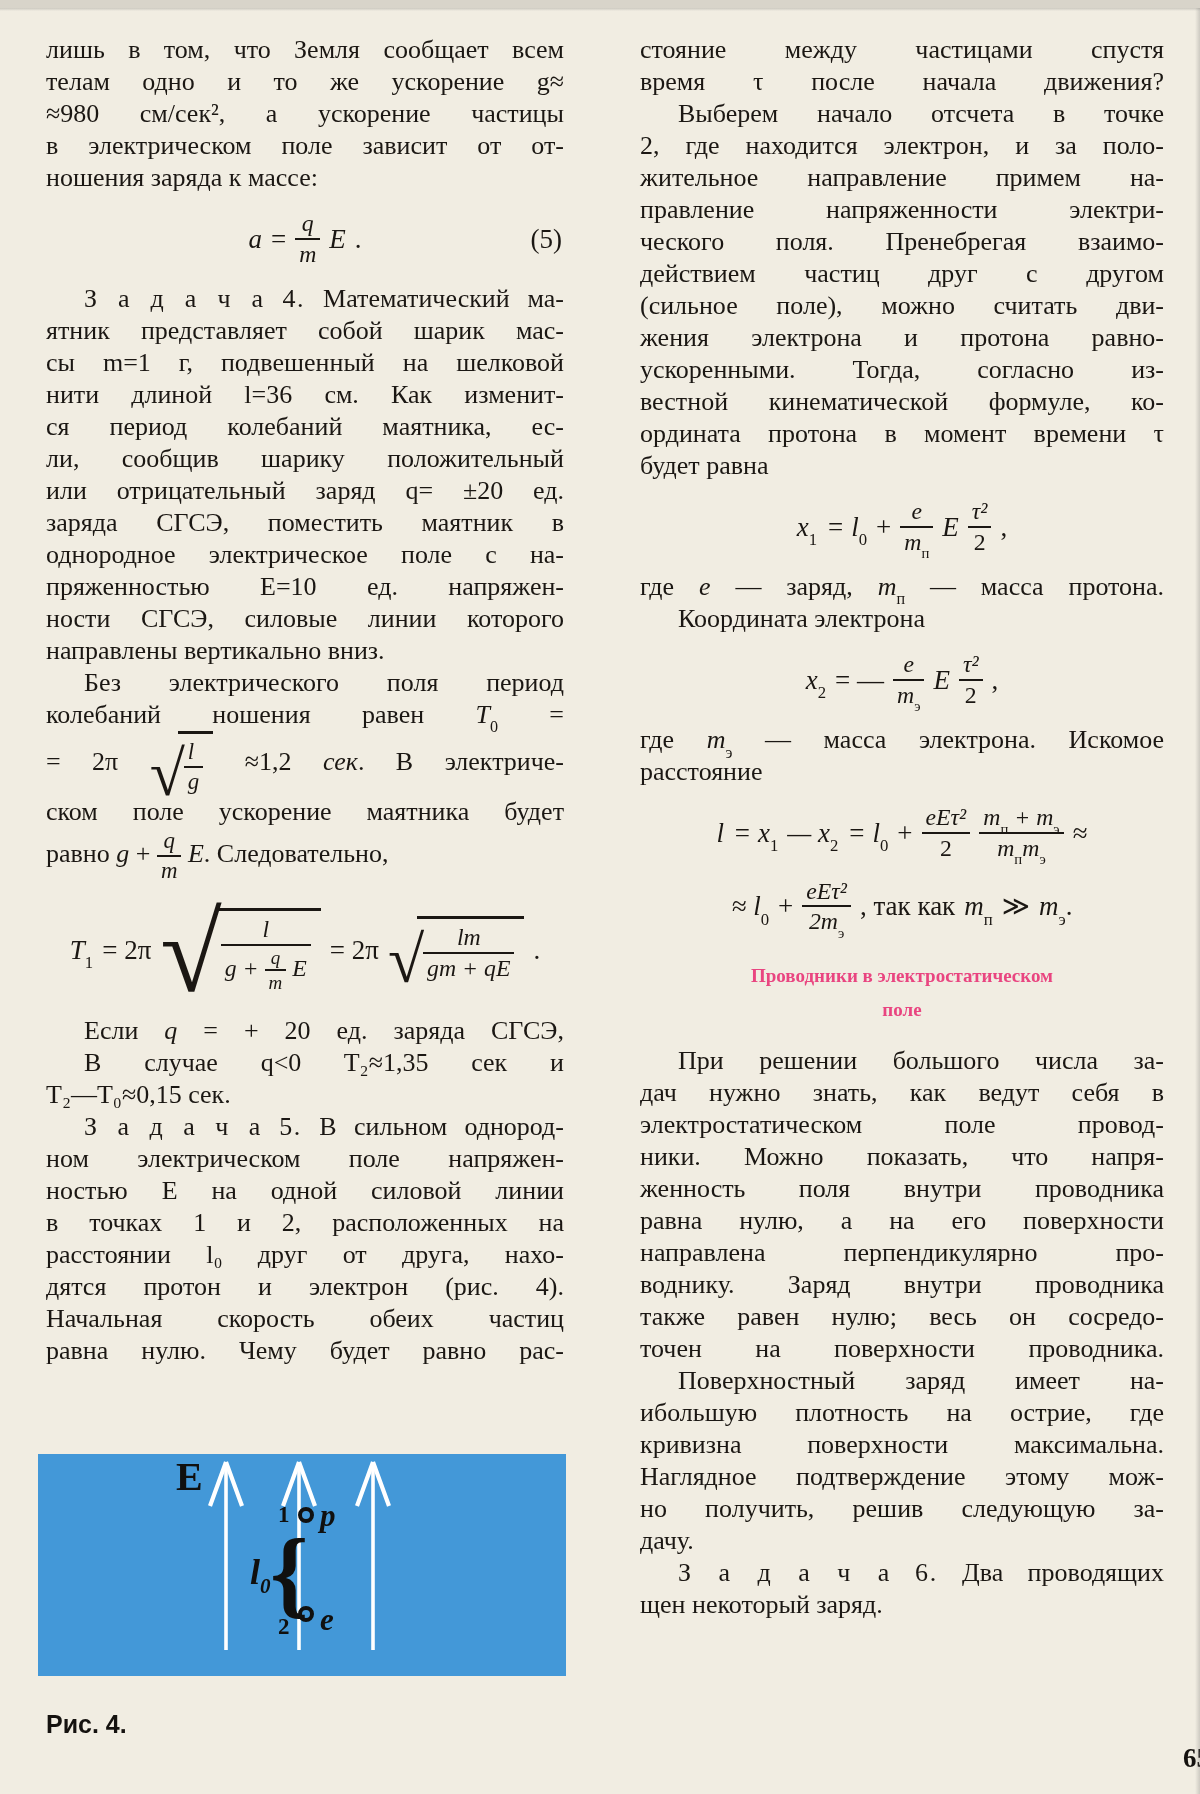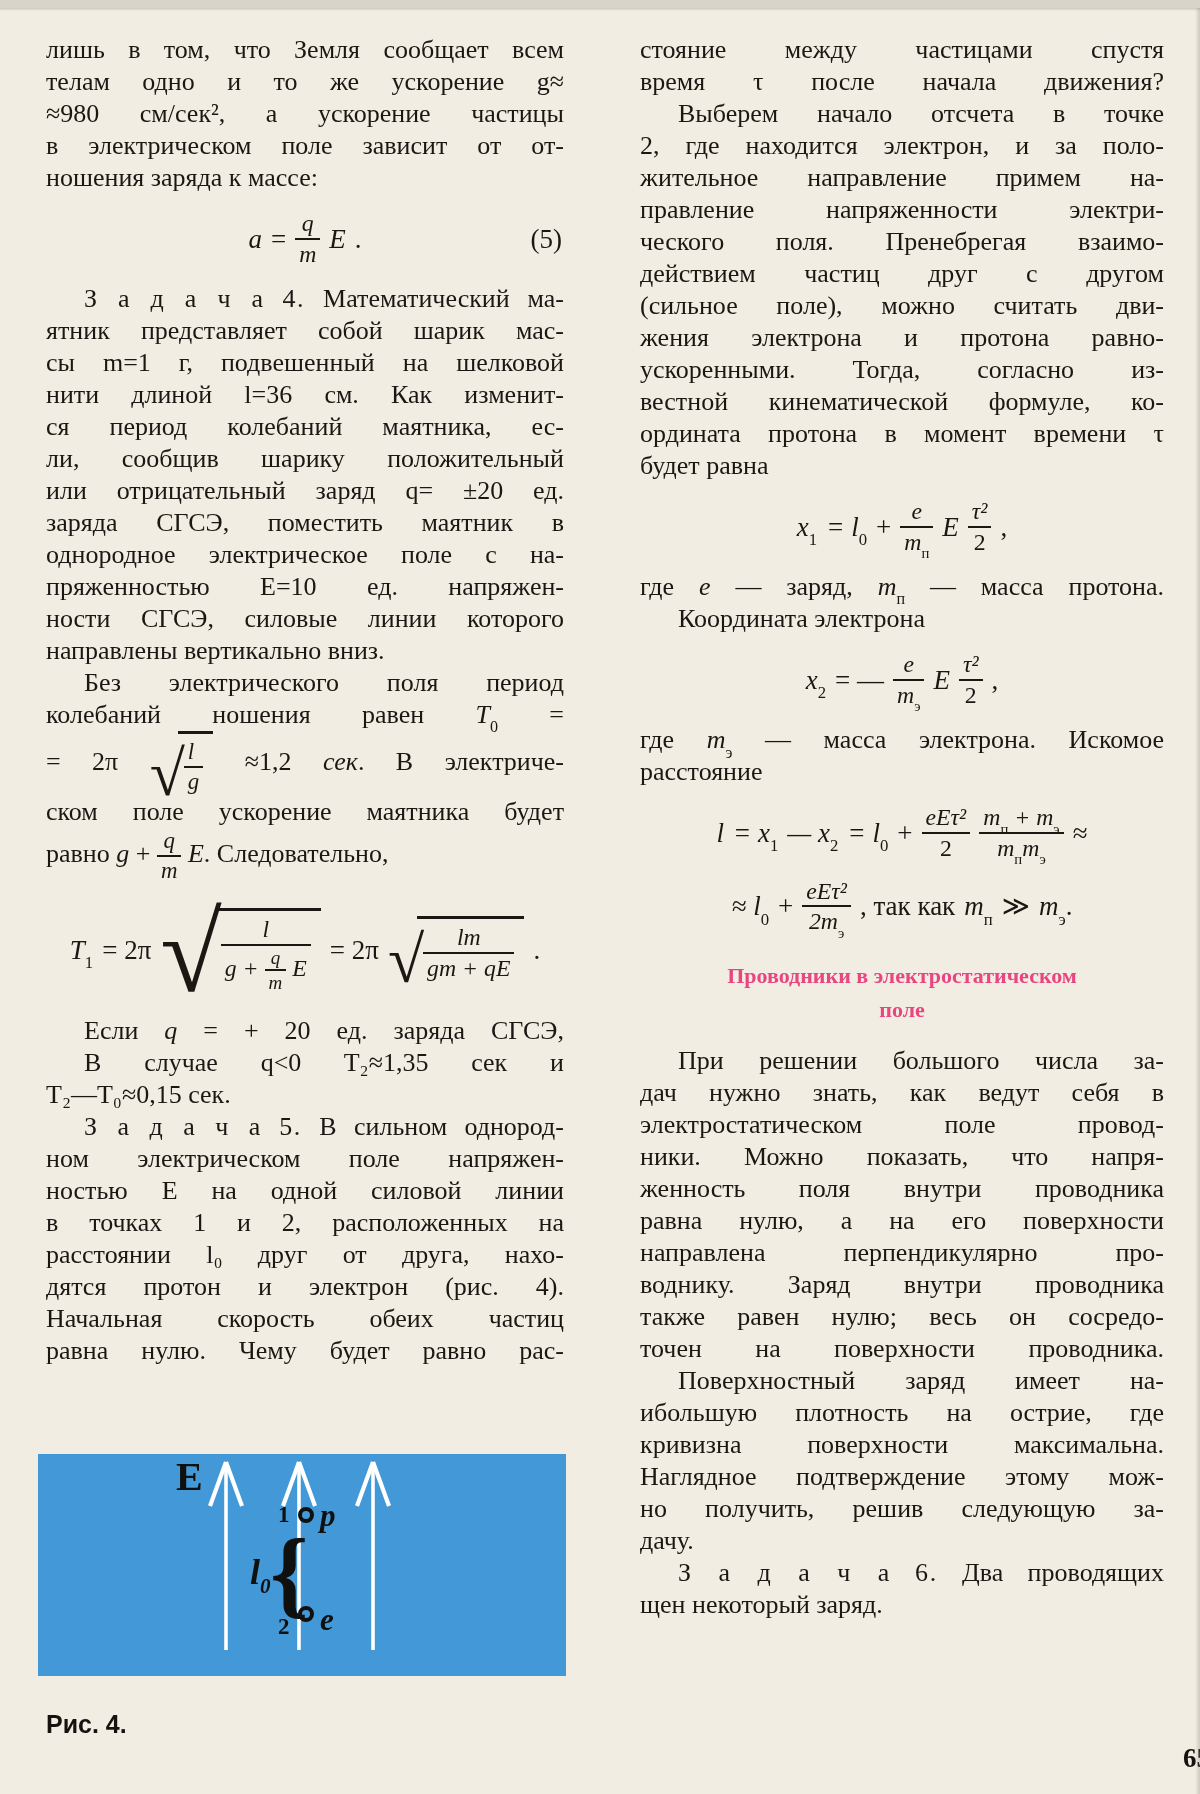--- a/index.html
+++ b/index.html
@@ -60,21 +60,21 @@
 
   .formula {
     display:flex; align-items:center; justify-content:center;
     gap:9px; position:relative; margin:16px 0; font-size:27px;
   }
   .formula .ftag { position:absolute; right:2px; top:50%; transform:translateY(-50%); }
   .tall { margin:20px 0; }
 
   .h-pink {
     color:#e94580; font-weight:bold; text-align:center;
-    font-size:22px; line-height:34px; margin:24px 0 18px;
+    font-size:19px; line-height:34px; margin:24px 0 18px;
     white-space:pre-line;
   }
 
   .para { margin:0; }
 
   
   .figure { position:absolute; left:38px; top:1446px; width:528px; height:222px; }
   .figure svg { display:block; }
   .fig-caption {
     position:absolute; left:46px; top:1700px;

